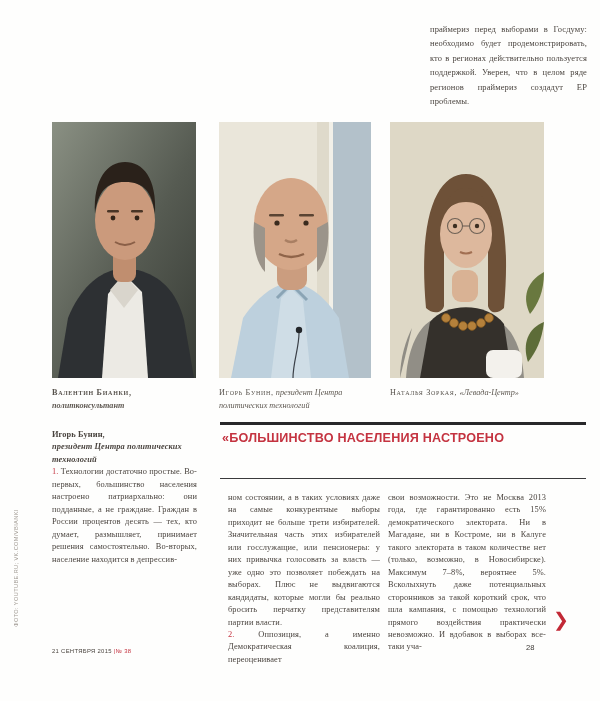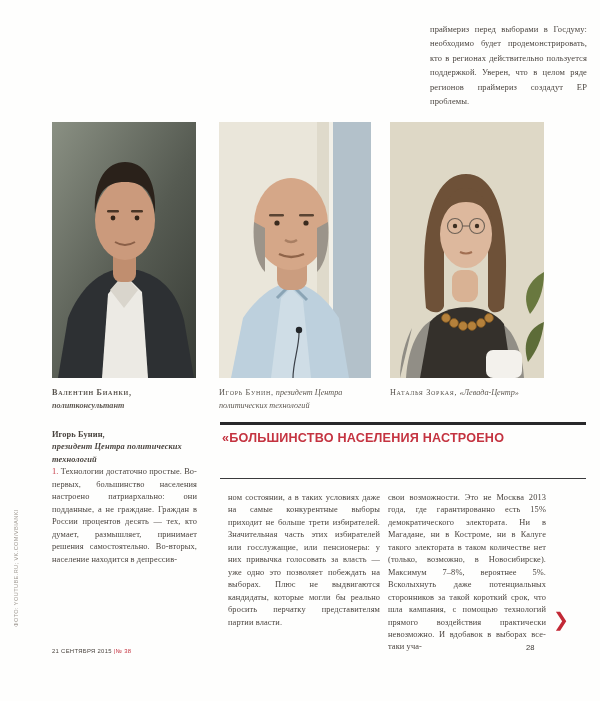--- a/index.html
+++ b/index.html
@@ -199,20 +199,21 @@
 </div>
 <div class="abs rule-thin"></div>
 
 <div id="col-left" class="abs col">
   <p class="colp speaker"><span class="b">Игорь Бунин,</span><br><span class="bi">президент Центра политических технологий</span></p>
   <p class="colp"><span class="num">1.</span> <span>Технологии достаточно простые. Во-первых, большинство населения настроено патриархально: они подданные, а не граждане. Граждан в России процентов десять — тех, кто думает, размышляет, принимает решения самостоятельно. Во-вторых, население находится в депрессив-</span></p>
 </div>
 
 <div id="col-mid" class="abs col">
   <p class="colp"><span>ном состоянии, а в таких условиях даже на самые конкурентные выборы приходит не больше трети избирателей. Значительная часть этих избирателей или госслужащие, или пенсионеры: у них привычка голосовать за власть — уже одно это позволяет побеждать на выборах. Плюс не выдвигаются кандидаты, которые могли бы реально бросить перчатку представителям партии власти.</span></p>
+  <p class="colp"><span class="num">2.</span> <span>Оппозиция, а именно Демократическая коалиция, переоценивает</span></p>
 </div>
 
 <div id="col-right" class="abs col">
   <p class="colp"><span>свои возможности. Это не Москва 2013 года, где гарантированно есть 15% демократического электората. Ни в Магадане, ни в Костроме, ни в Калуге такого электората в таком количестве нет (только, возможно, в Новосибирске). Максимум 7–8%, вероятнее 5%. Всколыхнуть даже потенциальных сторонников за такой короткий срок, что шла кампания, с помощью технологий прямого воздействия практически невозможно. И вдобавок в выборах все-таки уча-</span></p>
 </div>
 
 <div class="abs footer-left">
   <span>21 СЕНТЯБРЯ 2015</span>
   <span class="footer-issue">|№ 38</span>
 </div>

